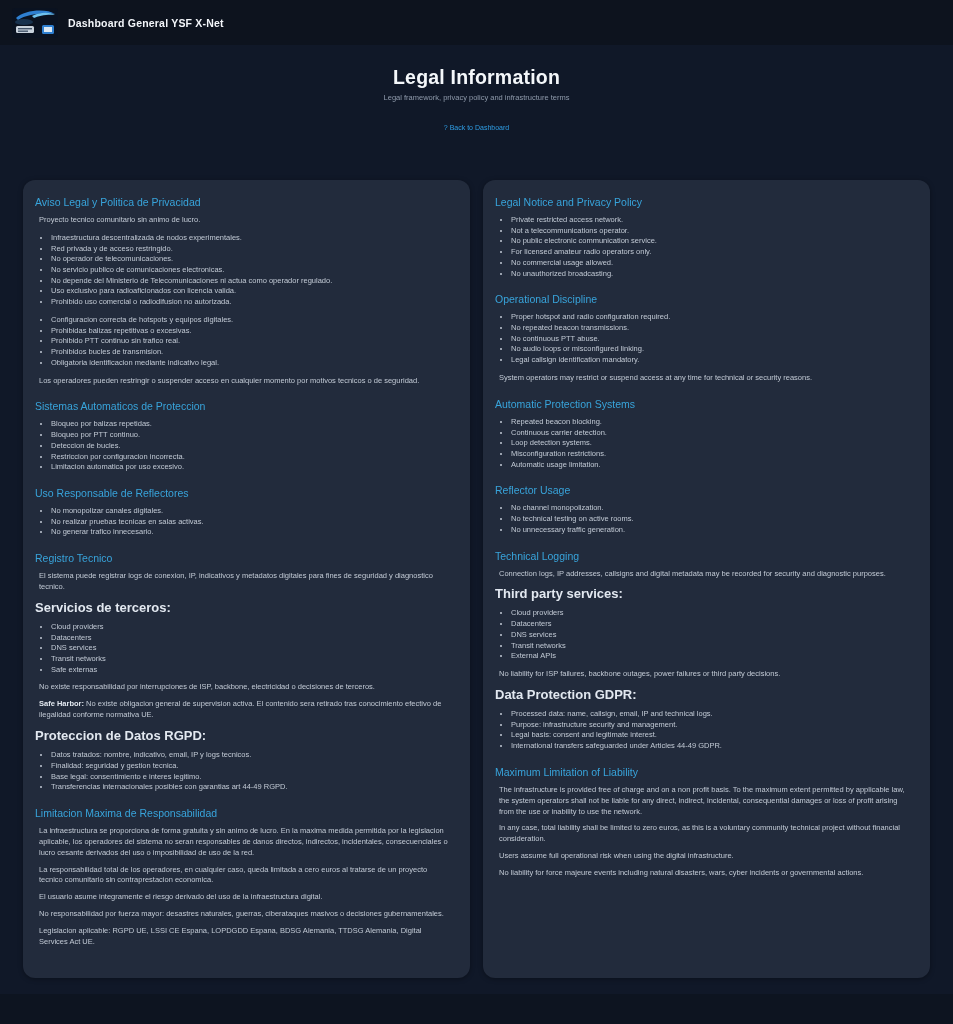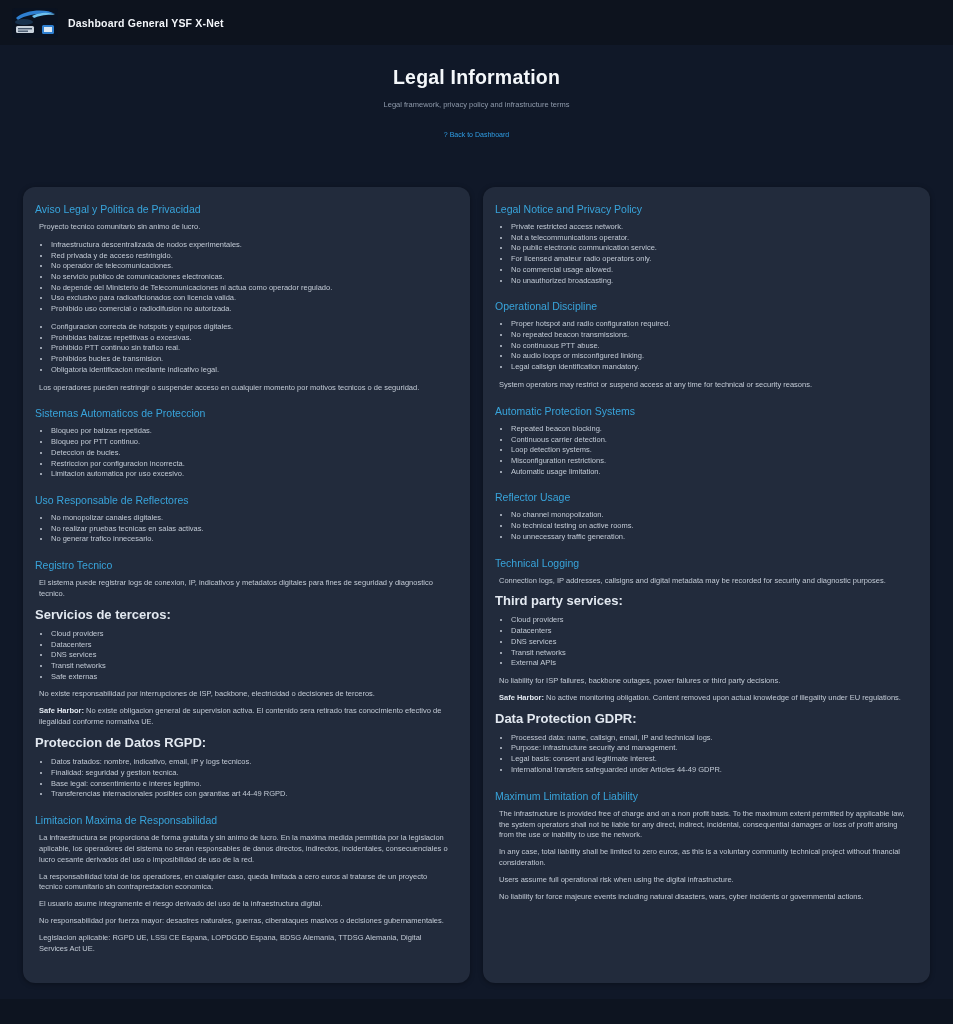--- a/index.html
+++ b/index.html
@@ -12,21 +12,21 @@
     display:flex; flex-direction:column;
   }
   .header {
     background:#0d131e; height:45px; flex:none;
     display:flex; align-items:center; padding:0 12px; gap:10px;text-align:right;
   }
   .brand-logo { width:46px; height:30px; border-radius:3px; overflow:hidden; flex:none; cursor:pointer; }
   .brand-title { color:#f3f6fa; font-size:10.5px; font-weight:bold; letter-spacing:.2px; }
   .hero { text-align:center; padding:21px 9px 46px; flex:none; }
   .hero h1 { color:#f4f7fa; font-size:19.5px; font-weight:bold; letter-spacing:.2px; }
-  .hero .sub { color:#8f9aab; font-size:7.5px; margin-top:11px; }
+  .hero .sub { color:#8f9aab; font-size:7.5px; margin-top:4px; }
   .hero .back { display:inline-block; margin-top:22px; color:#2f9de4; font-size:7px; text-decoration:none; cursor:pointer; }
   .main { display:flex; gap:13px; padding:0 23px; align-items:stretch; flex:1; }
   .card {
     flex:1; background:#222b3c; border-radius:12px;
     padding:14px 18px 22px 12px;
     box-shadow:0 1px 5px rgba(0,0,0,.35);
   }
   .sec-heading { color:#38a4db; font-size:10.5px; font-weight:400; margin:14px 0 7px; }
   .card .sec-heading:first-child { margin-top:2px; }
   .ptext { font-size:7.5px; line-height:1.45; margin:6px 4px; color:#c2cad5; }
@@ -164,21 +164,20 @@
       <p class="ptext">Connection logs, IP addresses, callsigns and digital metadata may be recorded for security and diagnostic purposes.</p>
       <p class="pbold">Third party services:</p>
       <ul class="blist">
         <li>Cloud providers</li>
         <li>Datacenters</li>
         <li>DNS services</li>
         <li>Transit networks</li>
         <li>External APIs</li>
       </ul>
       <p class="ptext">No liability for ISP failures, backbone outages, power failures or third party decisions.</p>
-      <p class="ptext"><strong>Safe Harbor: </strong>No active monitoring obligation. Content removed upon actual knowledge of illegality under EU regulations.</p>
       <p class="pbold">Data Protection GDPR:</p>
       <ul class="blist">
         <li>Processed data: name, callsign, email, IP and technical logs.</li>
         <li>Purpose: infrastructure security and management.</li>
         <li>Legal basis: consent and legitimate interest.</li>
         <li>International transfers safeguarded under Articles 44-49 GDPR.</li>
       </ul>
       <h2 class="sec-heading">Maximum Limitation of Liability</h2>
       <p class="ptext">The infrastructure is provided free of charge and on a non profit basis. To the maximum extent permitted by applicable law, the system operators shall not be liable for any direct, indirect, incidental, consequential damages or loss of profit arising from the use or inability to use the network.</p>
       <p class="ptext">In any case, total liability shall be limited to zero euros, as this is a voluntary community technical project without financial consideration.</p>

